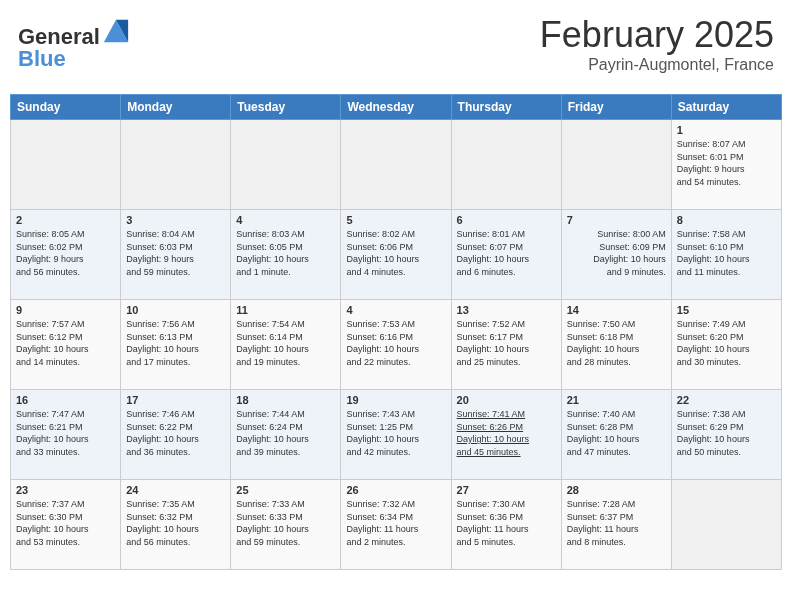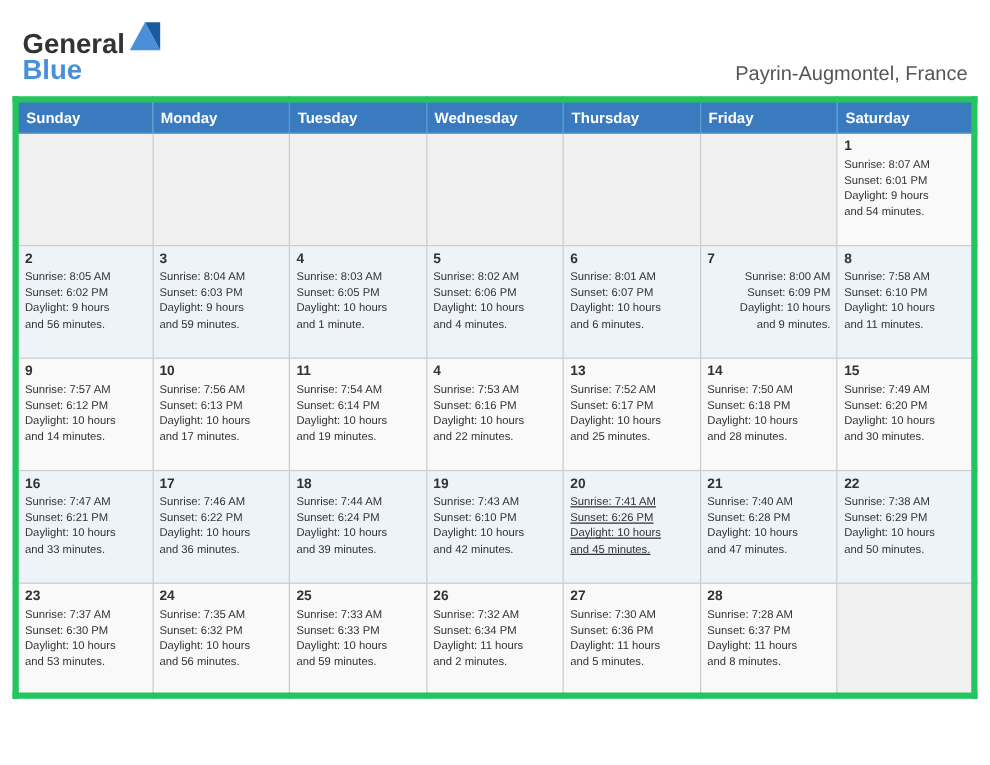--- a/index.html
+++ b/index.html
@@ -6,22 +6,22 @@
     body {
       font-family: Arial, sans-serif;
       background: #fff;
       width: 792px;
       min-height: 612px;
       padding: 10px;
     }
     .header {
       display: flex;
       justify-content: space-between;
-      align-items: flex-end;
-      margin-bottom: 4px;
+      align-items: center;
+      margin-bottom: 16px;
       padding: 4px 8px;
     }
     .logo {
       display: flex;
       align-items: center;
     }
     .logo-text {
       font-size: 22px;
       font-weight: bold;
       line-height: 1.1;
@@ -40,21 +40,21 @@
       color: #333;
       font-weight: normal;
     }
     .location {
       font-size: 16px;
       color: #555;
     }
     .calendar {
       width: 100%;
       border-collapse: collapse;
-      border: 5px solid #22c55e;
+      border: 1px solid #22c55e;
     }
     .calendar thead tr th {
       background-color: #3a7bbf;
       color: #fff;
       font-size: 12px;
       font-weight: bold;
       text-align: left;
       padding: 5px 6px;
       border: 1px solid #5a9bd4;
     }
@@ -99,20 +99,21 @@
       <span class="logo-text">
         <span class="logo-general">General</span><svg class="logo-icon" viewBox="0 0 30 30" xmlns="http://www.w3.org/2000/svg">
             <polygon points="2,28 15,4 28,28" fill="#4a90d9"></polygon>
             <polygon points="15,4 28,4 28,28" fill="#1a5a9f"></polygon>
           </svg>
       </span>
       <div style="color:#4a90d9;font-size:22px;font-weight:bold;margin-top:-4px;">Blue</div>
     </div>
   </div>
   <div class="title-block">
+    <div class="month-title">February 2025</div>
     <div class="location">Payrin-Augmontel, France</div>
   </div>
 </div>
 
 <table class="calendar">
   <thead>
     <tr>
     <th>Sunday</th>
         <th>Monday</th>
         <th>Tuesday</th>
@@ -258,21 +259,21 @@
         <td>
           <span class="day-num">18</span>
           <div class="day-info" style="white-space: pre-line;">Sunrise: 7:44 AM
 Sunset: 6:24 PM
 Daylight: 10 hours
 and 39 minutes.</div>
         </td>
         <td>
           <span class="day-num">19</span>
           <div class="day-info" style="white-space: pre-line;">Sunrise: 7:43 AM
-Sunset: 6:10 PM
+Sunset: 1:25 PM
 Daylight: 10 hours
 and 42 minutes.</div>
         </td>
         <td>
           <span class="day-num">20</span>
           <div class="day-info" style="white-space: pre-line; text-decoration: underline;">Sunrise: 7:41 AM
 Sunset: 6:26 PM
 Daylight: 10 hours
 and 45 minutes.</div>
         </td>

